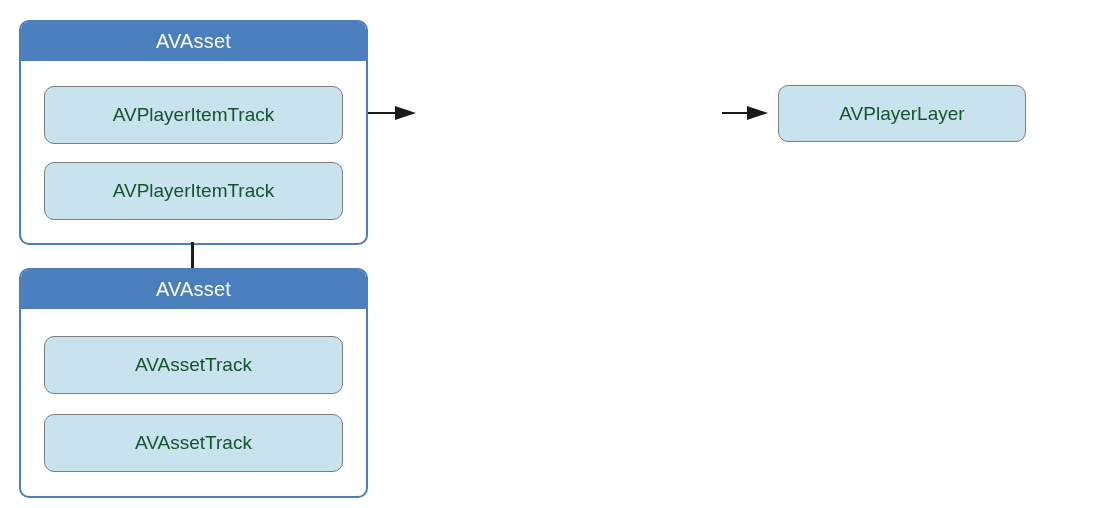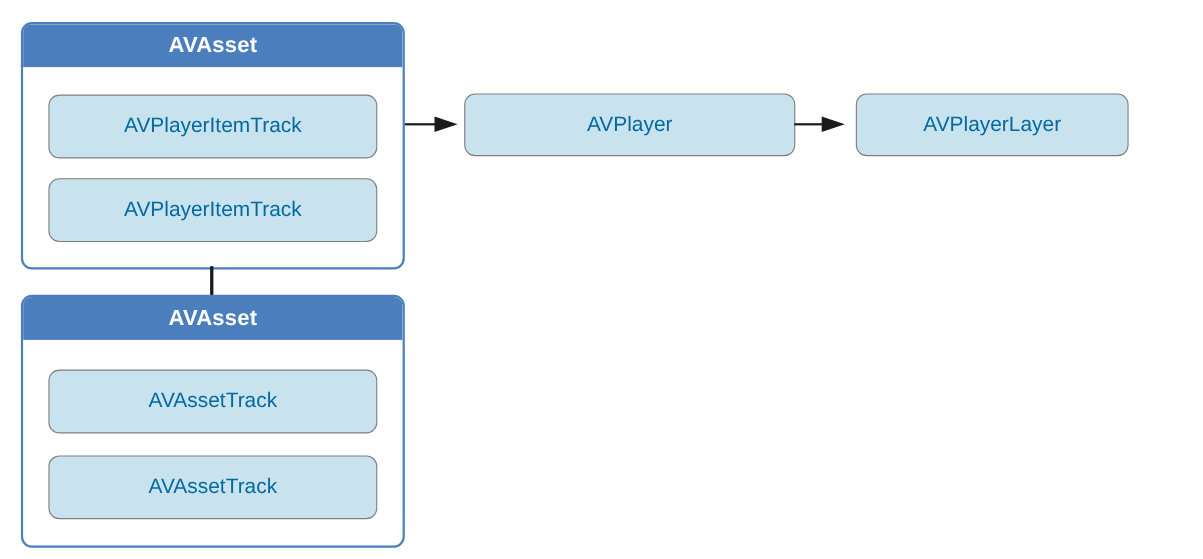--- a/index.html
+++ b/index.html
@@ -33,36 +33,36 @@
     top: 0; left: 0; right: 0;
     height: 39px;
     background: #4A7EBC;
     display: flex;
     align-items: center;
     justify-content: center;
   }
   .group-header span {
     color: #ffffff;
     font-size: 20px;
-    font-weight: bold;
+    font-weight: normal;
     letter-spacing: 0.2px;
   }
   
   .node {
     position: absolute;
     background: #C8E3EE;
     border: 1.5px solid #7E7E7E;
     border-radius: 10px;
     display: flex;
     align-items: center;
     justify-content: center;
     box-sizing: border-box;
   }
   .node span {
-    color: #0369a1;
+    color: #14532d;
     font-size: 19px;
   }
   .track {
     left: 23px;
     width: 299px;
     height: 58px;
   }
   .group-top .track-1    { top: 64px;  }
   .group-top .track-2    { top: 140px; }
   .group-bottom .track-1 { top: 66px;  }
@@ -128,23 +128,20 @@
       <span>AVAssetTrack</span>
     </div>
     <div class="node track track-2">
       <span>AVAssetTrack</span>
     </div>
   </div>
 
   <div class="arrow-line arrow1-line"></div>
   <div class="arrow-head arrow1-head"></div>
 
-  <div class="node node-player">
-    <span>AVPlayer</span>
-  </div>
 
   <div class="arrow-line arrow2-line"></div>
   <div class="arrow-head arrow2-head"></div>
 
   <div class="node node-playerlayer">
     <span>AVPlayerLayer</span>
   </div>
 
 </div>
 

